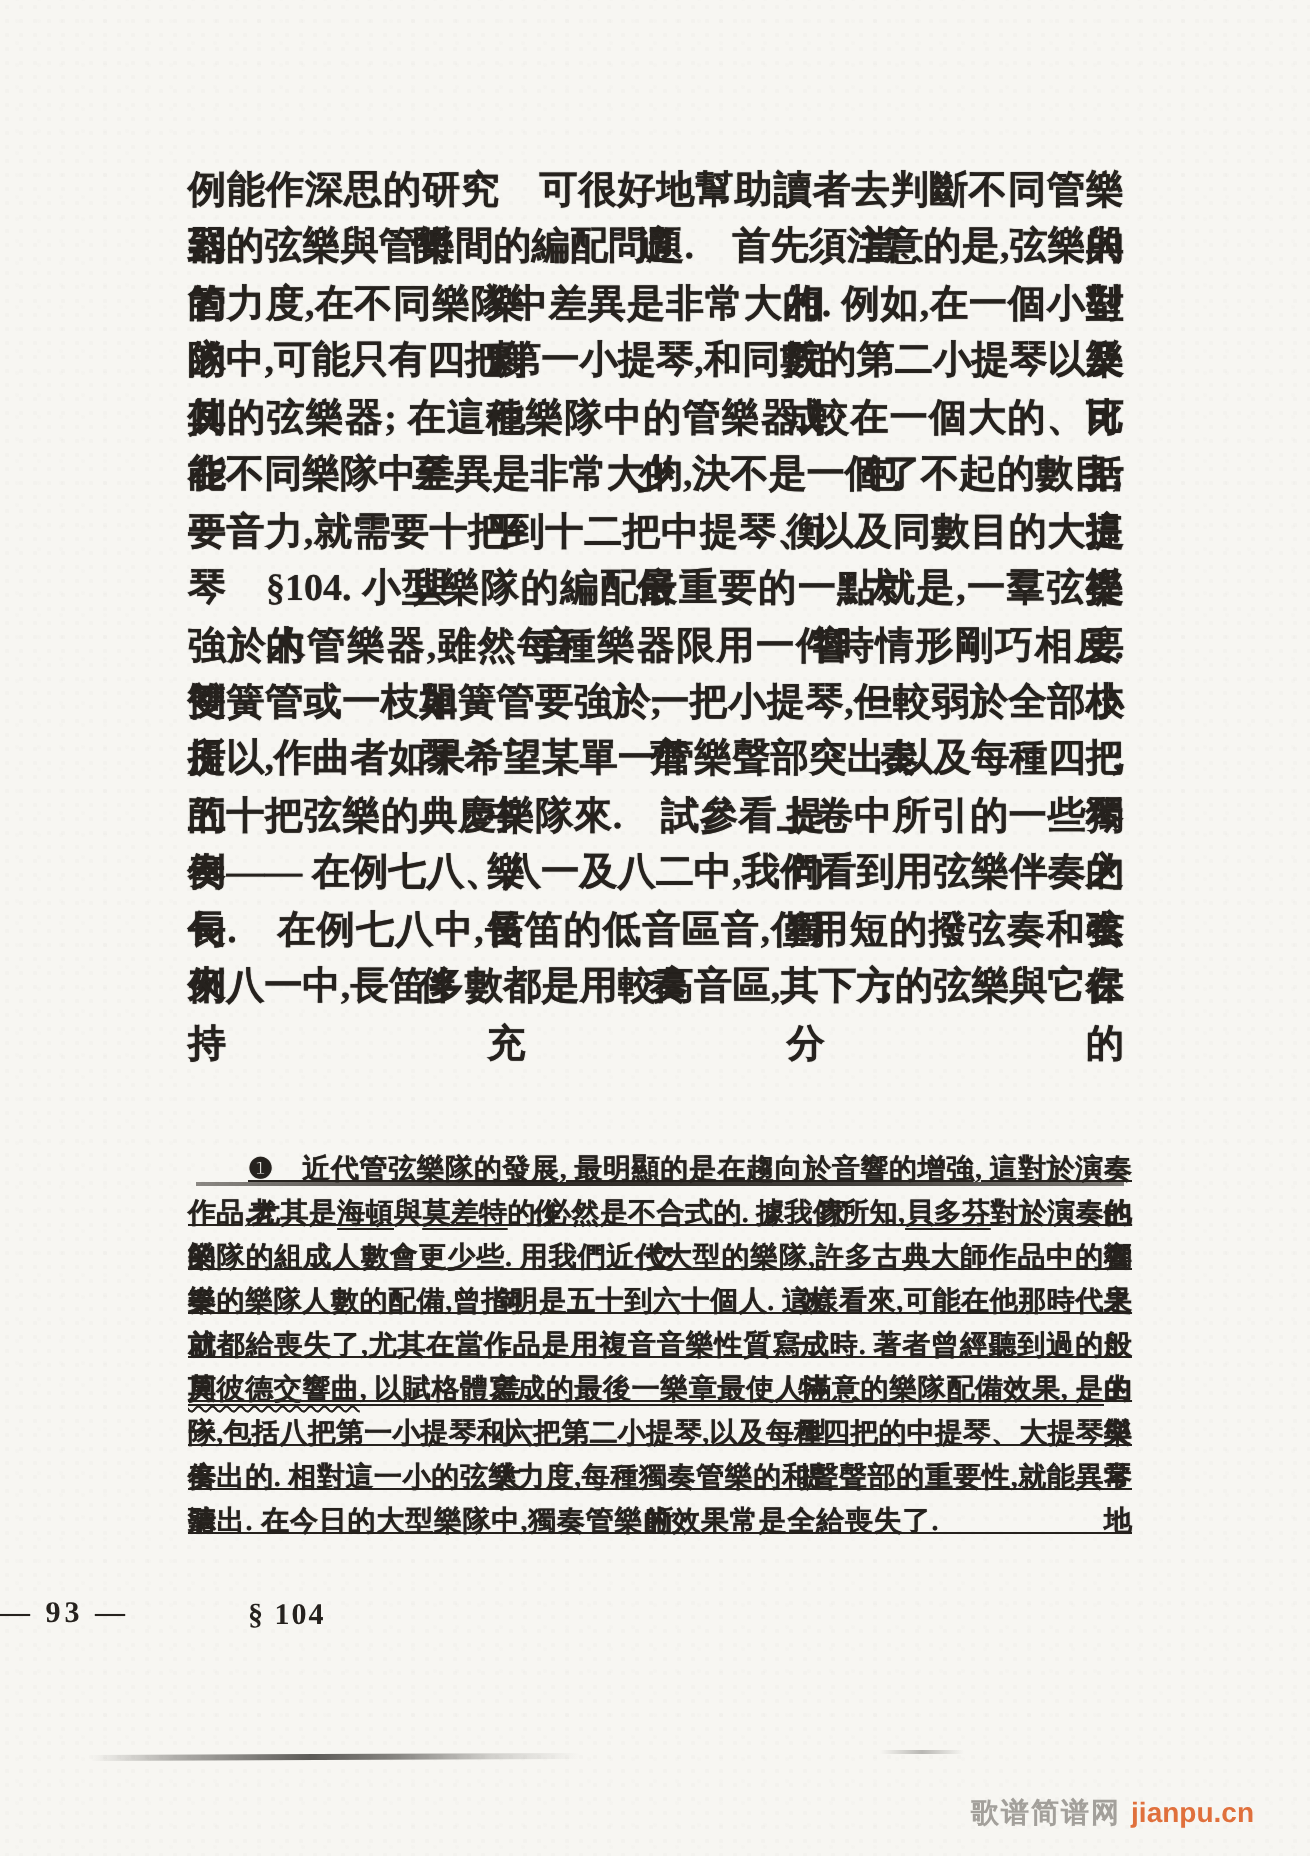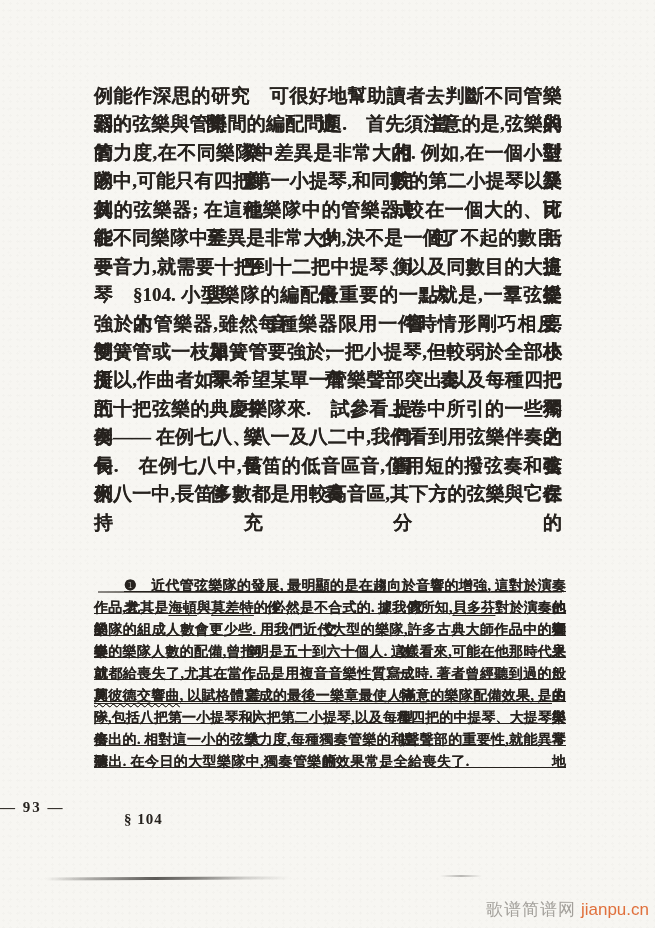--- a/index.html
+++ b/index.html
@@ -39,35 +39,35 @@
     font-size:14px; line-height:22px; height:22px;
     font-weight:600;
     text-align:justify; text-align-last:justify;
     text-shadow:0 0 .4px rgba(30,26,22,.7);
   }
   .footnote .fline.short { text-align-last:left; letter-spacing:.4px; }
   .footnote .fline.indent { padding-left:30px; }
   .u-solid { text-decoration:underline; text-decoration-thickness:1px; text-underline-offset:3px; }
   .u-wavy  { text-decoration:underline wavy; text-decoration-thickness:1px; text-underline-offset:3px;margin-top:24px; }
   .footer { position:absolute; top:799px; left:0; width:655px; font-size:15px; font-weight:700; }
-  .footer .sec { position:absolute; left:124px; top:12px; letter-spacing:1px; }
+  .footer .sec { position:absolute; left:124px; top:1px; letter-spacing:1px; }
   .footer .pageno { display:block; letter-spacing:2px; }
   .smudge {
     position:absolute; left:45px; top:877px; width:245px; height:2.5px;
     background:linear-gradient(90deg, rgba(40,38,35,0) 0%, rgba(40,38,35,.35) 18%, rgba(40,38,35,.75) 45%, rgba(40,38,35,.55) 62%, rgba(40,38,35,.18) 82%, rgba(40,38,35,0) 100%);
     transform:rotate(-.25deg);
     border-radius:2px;
   }
   .smudge2 {
     position:absolute; left:440px; top:875px; width:42px; height:1.5px;
     background:linear-gradient(90deg, rgba(40,38,35,0), rgba(40,38,35,.3), rgba(40,38,35,0));
   }
   .watermark {
-    position:absolute; right:6px; top:898px;
-    font-size:17px; font-weight:400;
+    position:absolute; right:28px; top:898px;
+    font-size:14px; font-weight:700;
     font-family:"Liberation Sans","DejaVu Sans",sans-serif;
     white-space:nowrap;
   }
   .watermark .wm-name { letter-spacing:1px; }
   .watermark .wm-url { margin-left:5px; }
 </style>
 </head>
 <body>
 
 <div class="page">

